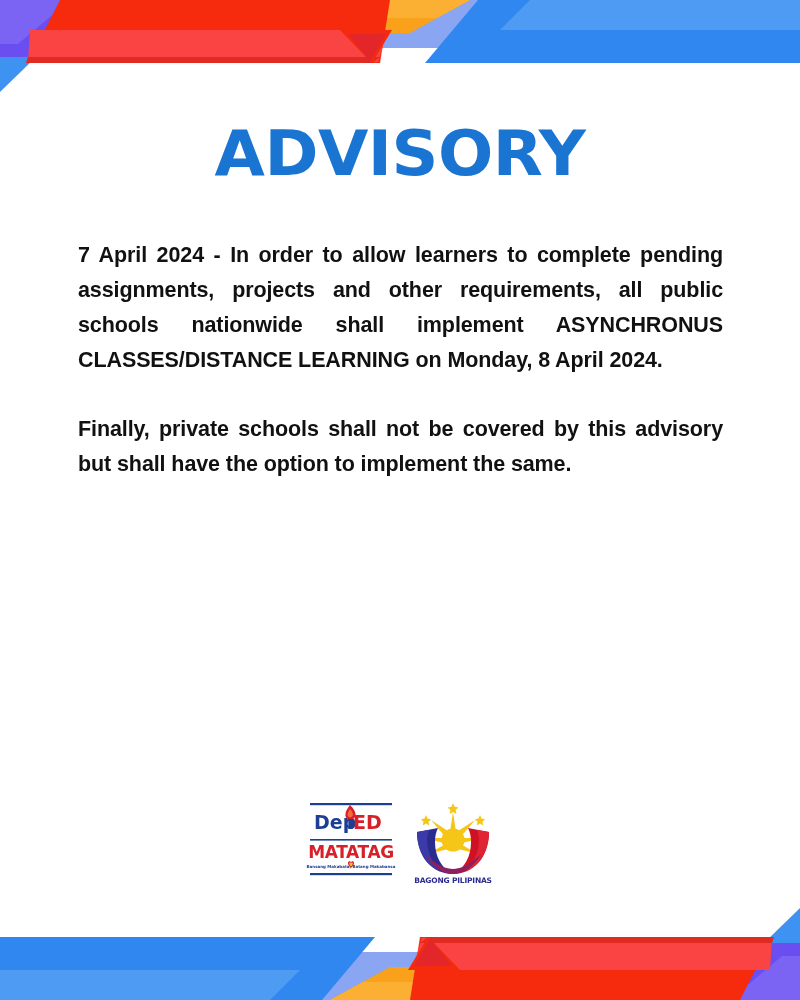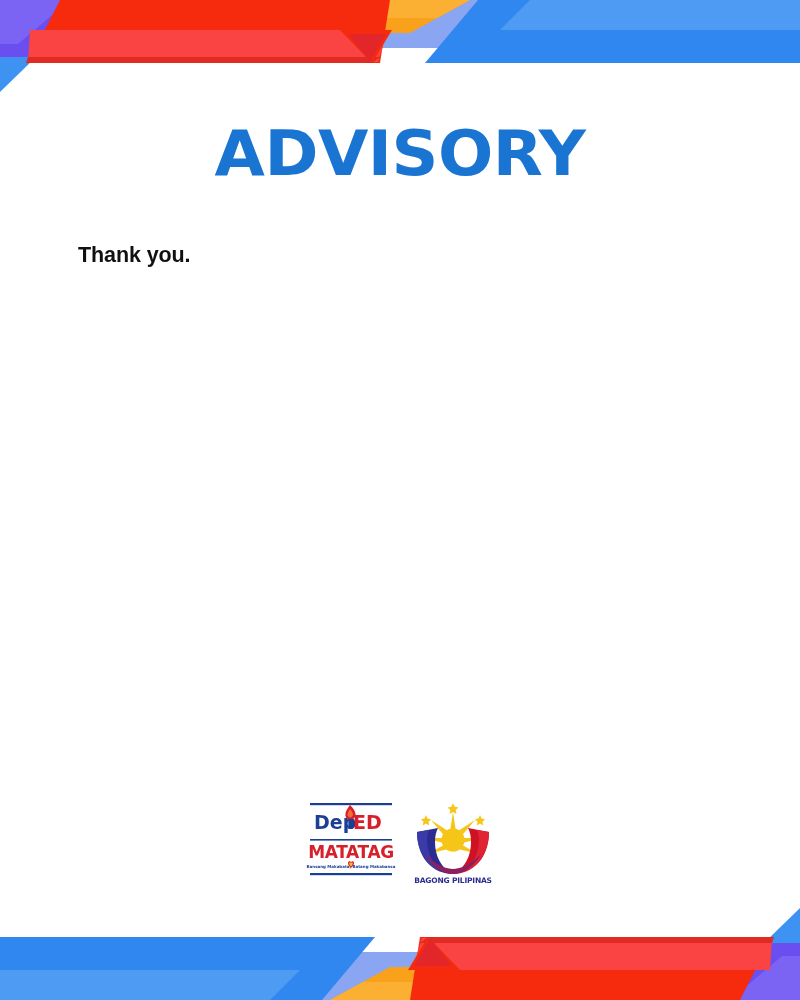--- a/index.html
+++ b/index.html
@@ -112,21 +112,22 @@
       <polygon points="28,57 380,57 372,63 26,63" fill="#e02a22"></polygon>
 
       <polygon points="340,30 392,30 372,63" fill="#f62a0c"></polygon>
       <polygon points="348,34 386,34 370,62" fill="#e3262a"></polygon>
     </svg>
   </div>
 
   <div class="title">ADVISORY</div>
 
   <div class="body-copy">
-    <p class="para no-justify">Thank you.</p>
+    <p class="para">7 April 2024 - In order to allow learners to complete pending assignments, projects and other requirements, all public schools nationwide shall implement ASYNCHRONUS CLASSES/DISTANCE LEARNING on Monday, 8 April 2024.</p>
+    <p class="para">Finally, private schools shall not be covered by this advisory but shall have the option to implement the same.</p>
   </div>
 
   <div class="logos">
 
     <div class="deped-logo">
       <svg viewBox="0 0 92 86">
 
         <rect x="5" y="5" width="82" height="2.2" fill="#1c3f94"></rect>
 
         <text x="9" y="31" font-family="DejaVu Sans, sans-serif" font-size="19" font-weight="bold" fill="#1c3f94">Dep</text>

